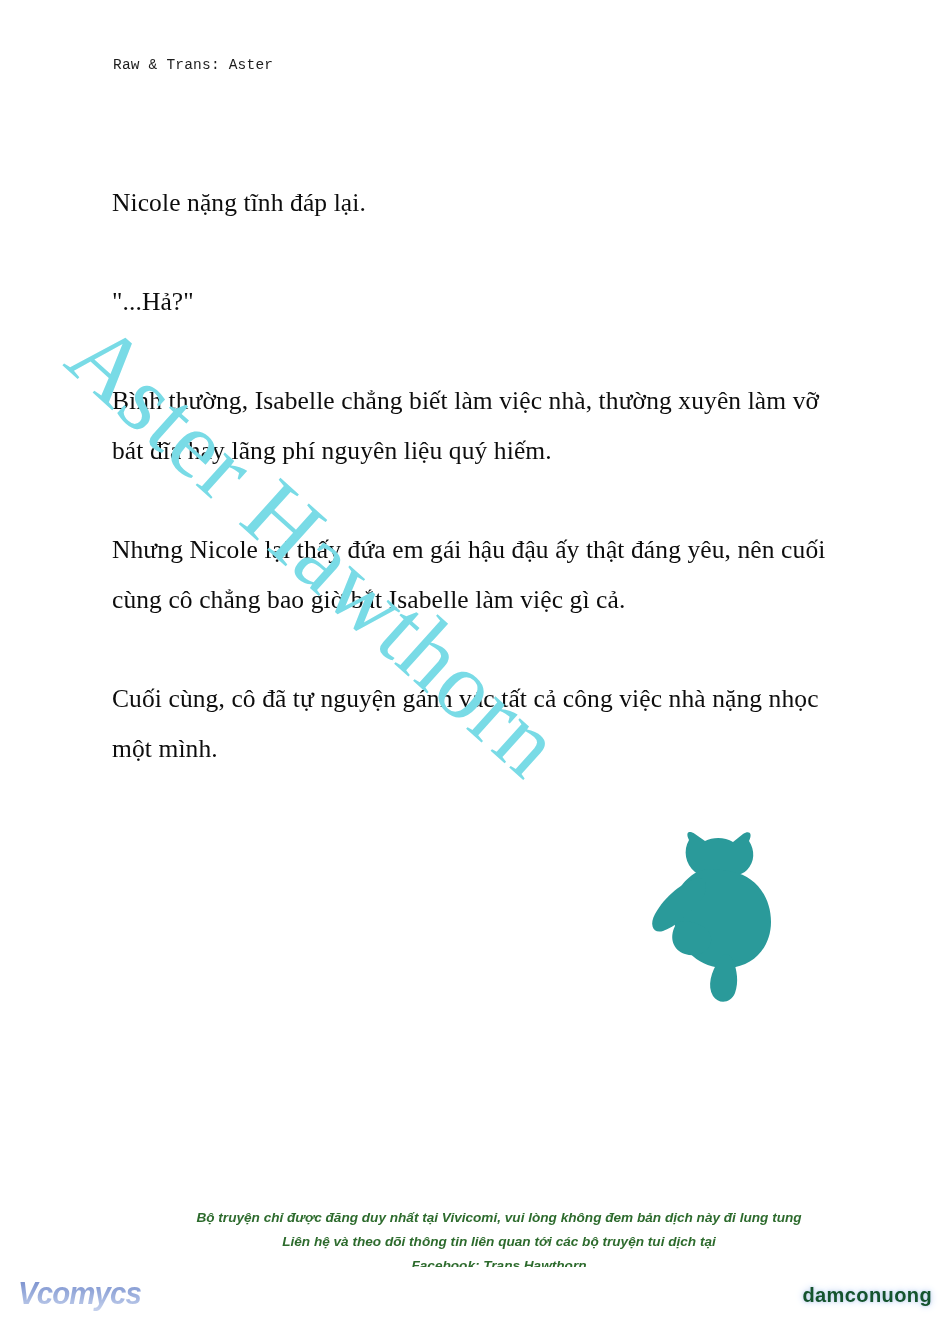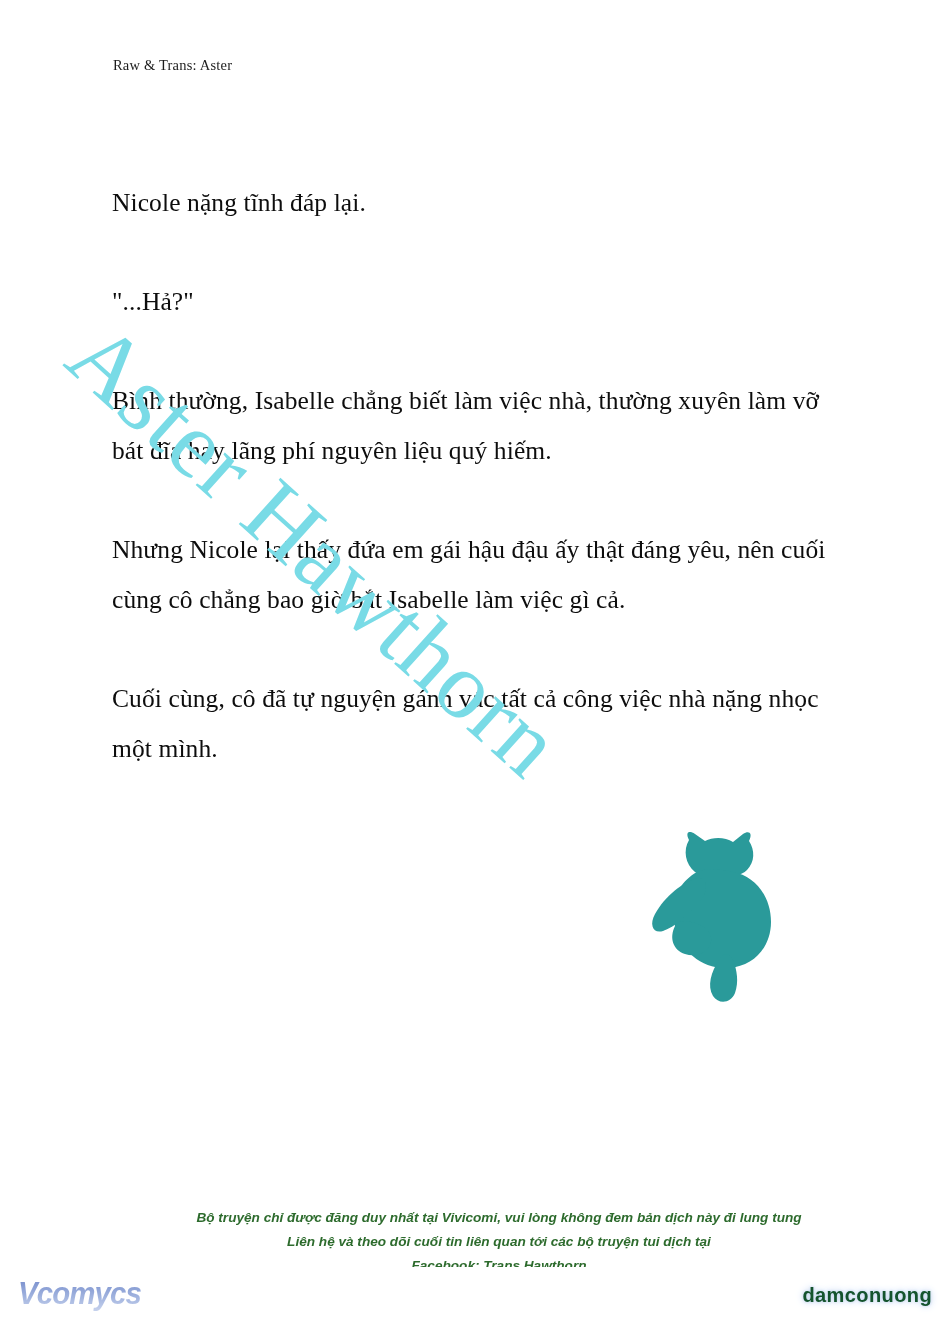--- a/index.html
+++ b/index.html
@@ -16,21 +16,21 @@
     height: 1343px;
     background: #ffffff;
     overflow: hidden;
   }
 
   
   .header-note {
     position: absolute;
     left: 113px;
     top: 57px;
-    font-family: Liberation Serif, serif;
+    font-family: Liberation Mono, monospace;
     font-size: 14.5px;
     color: #1d1d1d;
     letter-spacing: 0.2px;
     white-space: nowrap;
   }
 
   
   .body-copy {
     position: absolute;
     left: 112px;
@@ -164,21 +164,21 @@
                  C38 90 33 91 30 96 Z"></path>
 
         <path d="M74 130 C66 142 62 156 68 166 C74 175 86 173 90 163 C94 152 92 140 88 130
                  C84 122 78 122 74 130 Z"></path>
       </g>
     </svg>
   </div>
 
   <div class="credits">
     <div>Bộ truyện chỉ được đăng duy nhất tại Vivicomi, vui lòng không đem bản dịch này đi lung tung</div>
-    <div>Liên hệ và theo dõi cuối tin liên quan tới các bộ truyện tui dịch tại</div>
+    <div>Liên hệ và theo dõi thông tin liên quan tới các bộ truyện tui dịch tại</div>
     <div>Facebook: Trans Hawthorn</div>
   </div>
 
   <div class="bottom-bar">
     <div class="site-logo">Vcomycs</div>
     <div class="uploader-mark">damconuong</div>
   </div>
 
 </div>
 

